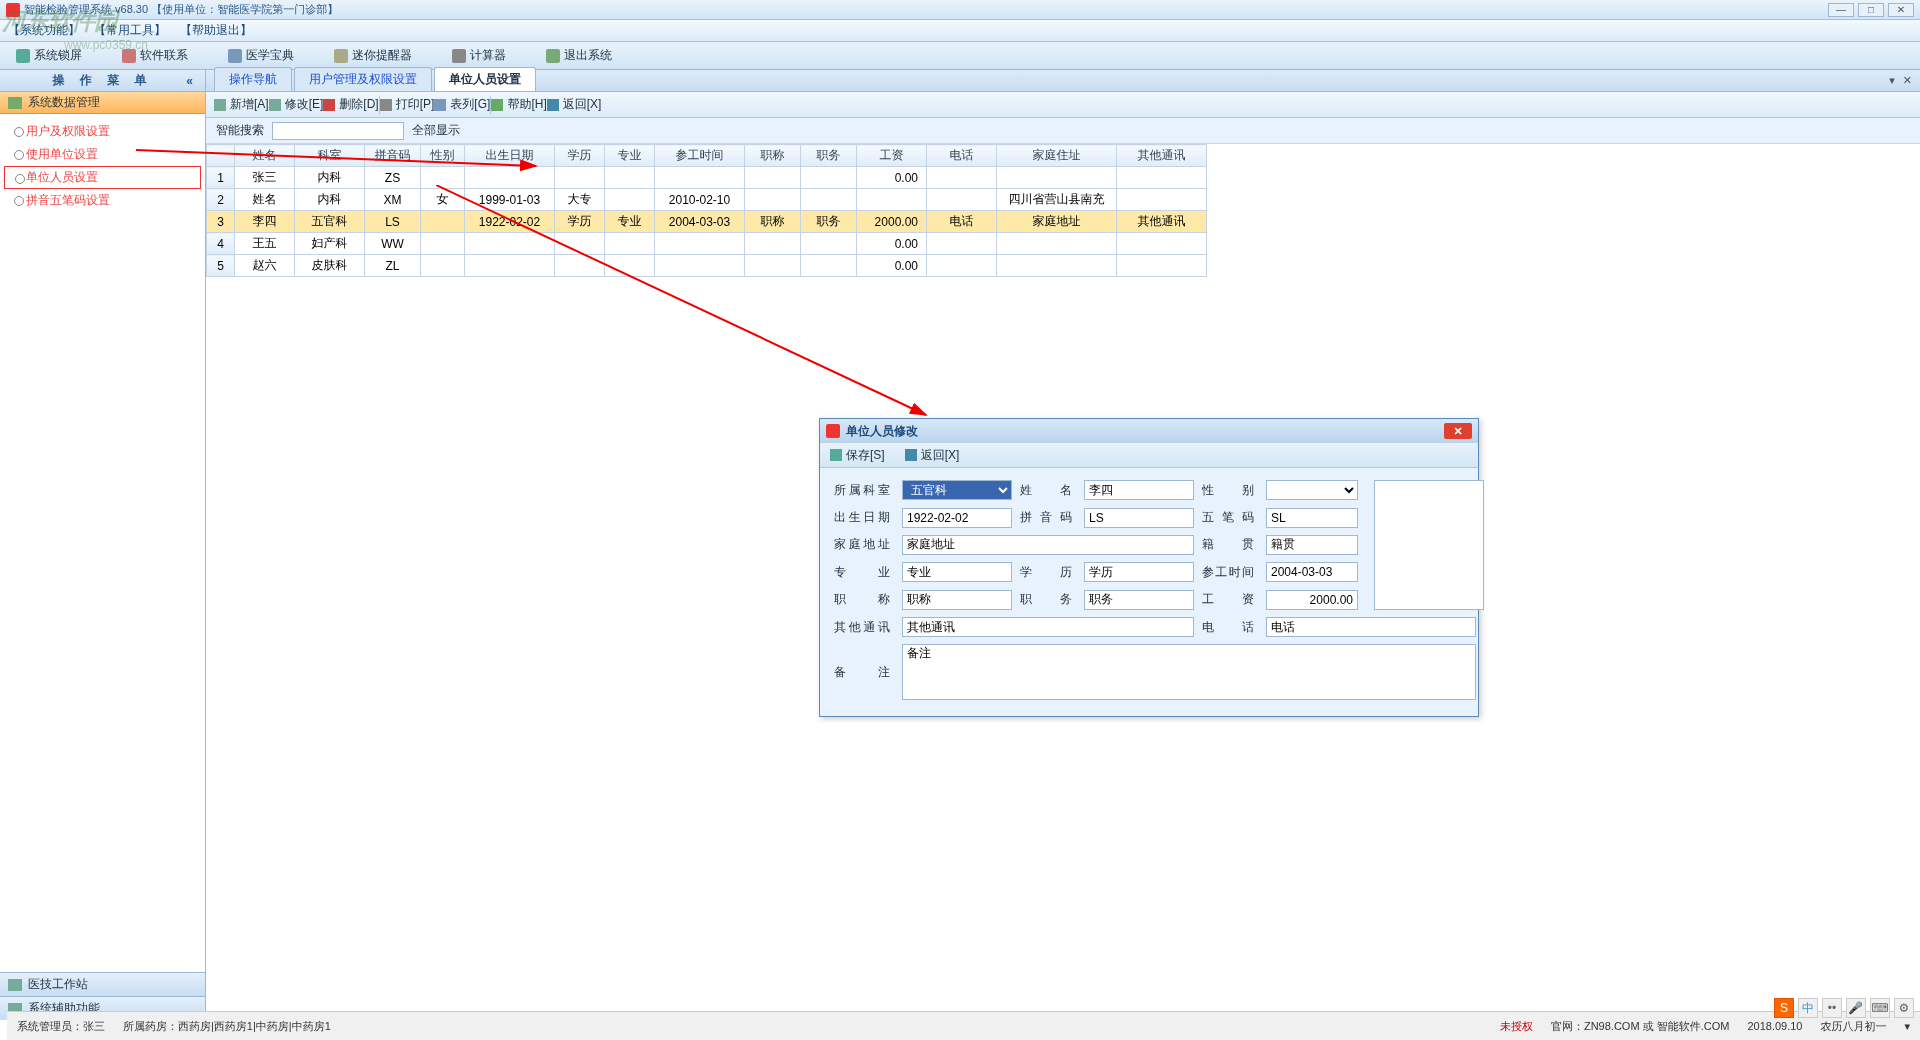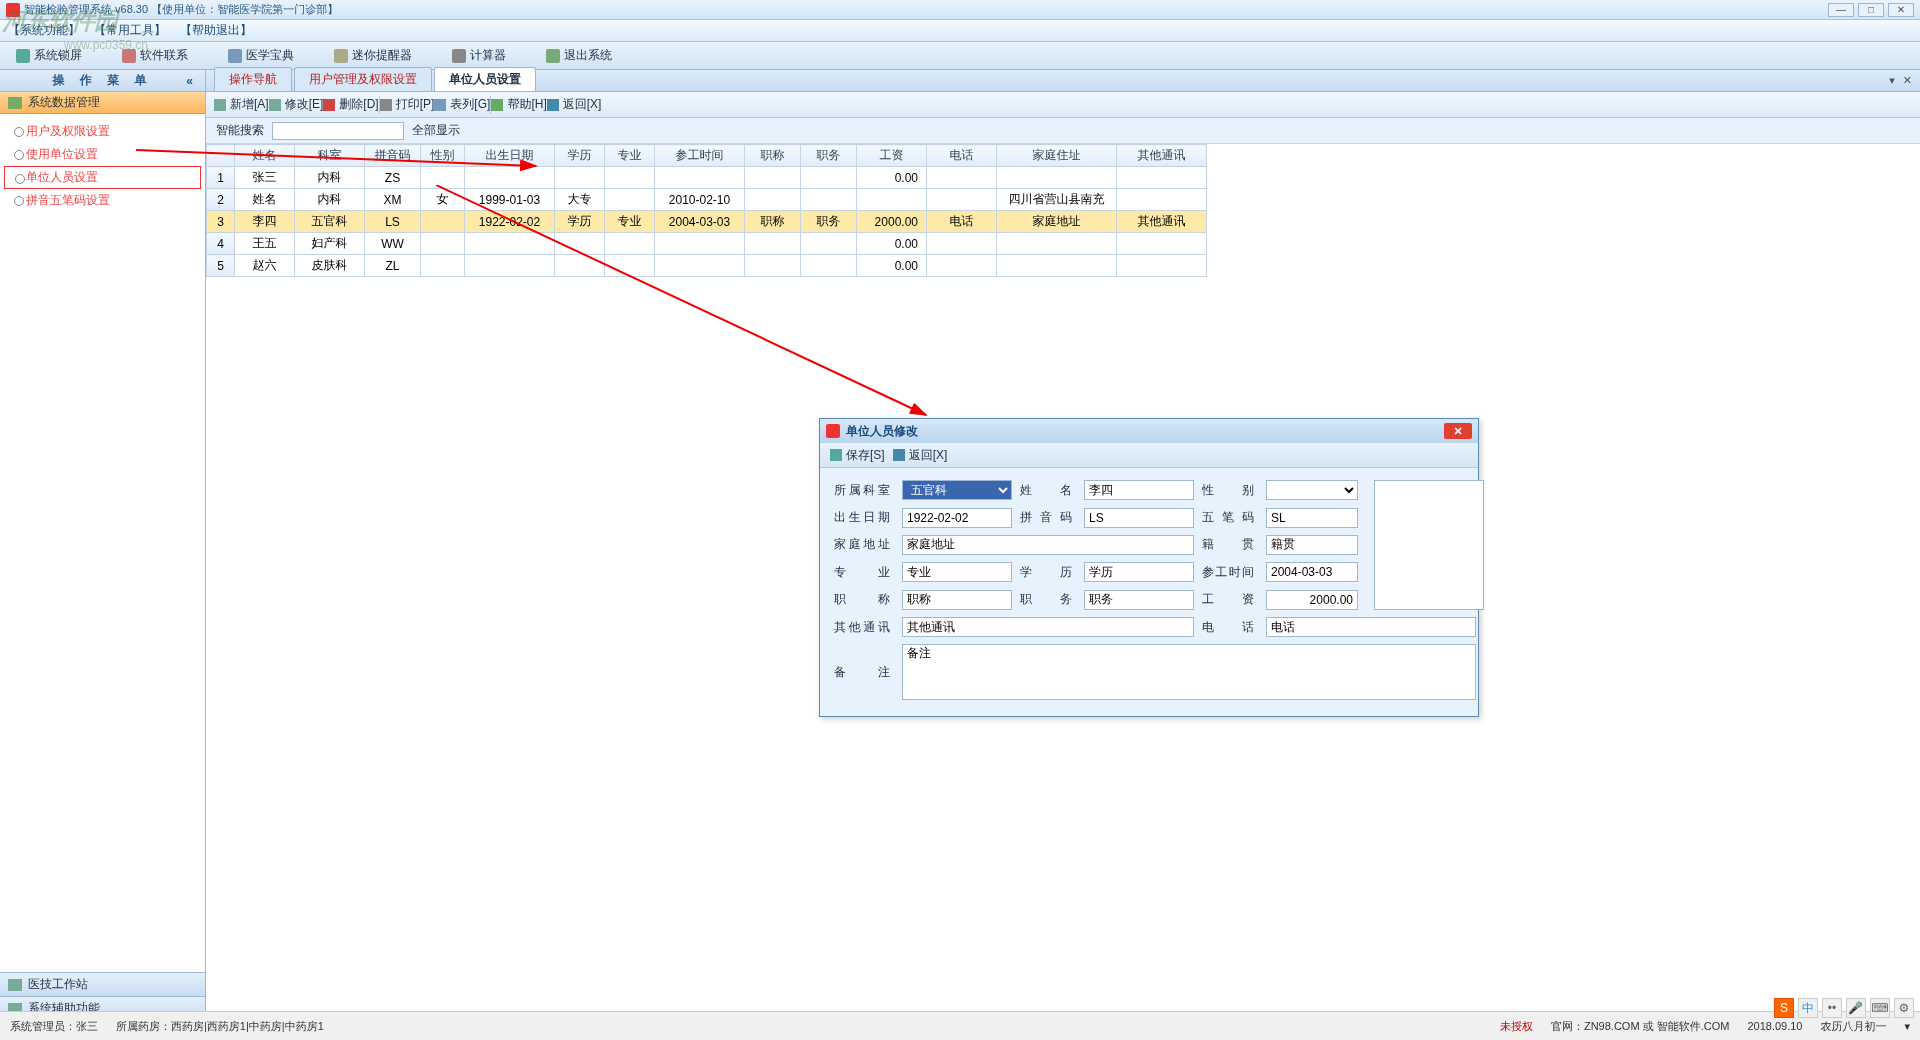--- a/index.html
+++ b/index.html
@@ -38,21 +38,21 @@
 .tree-item { display: flex; align-items: center; padding: 3px 4px 3px 22px; color: #ef4444; cursor: pointer; white-space: nowrap; position:relative; }
 .tree-item::before { content:""; position:absolute; left:10px; top:7px; width:8px; height:8px; border:1px solid #888; border-radius:50%; background:#fff; }
 .tree-item.sel { border: 1px solid #e33; background:#fff; padding:2px 3px 2px 21px; }
 .side-bottom { margin-top: auto; }
 .side-bottom .btn { height: 24px; background: linear-gradient(#e4f0fb,#c8ddf2); border-top: 1px solid #9cb8d4; display: flex; align-items: center; padding-left: 8px; color: #234; cursor:pointer; }
 .side-bottom .btn .ico { width:14px; height:12px; background:#7a9; margin-right:6px; }
 
 
 .content { flex: 1; display: flex; flex-direction: column; background: #fff; position: relative; }
 .tabs { height: 22px; background: linear-gradient(#dcebf8,#c8ddf2); display: flex; align-items: flex-end; padding-left: 8px; border-bottom: 1px solid #9cb8d4; position:relative; }
-.tab { padding: 3px 14px; border: 1px solid #9cb8d4; border-bottom: none; background: #d8e8f6; color: #b91c1c; margin-right: 2px; border-radius: 3px 3px 0 0; font-size:12px; }
+.tab { padding: 3px 14px; border: 1px solid #9cb8d4; border-bottom: none; background: #d8e8f6; color: #1d4ed8; margin-right: 2px; border-radius: 3px 3px 0 0; font-size:12px; }
 .tab.active { background: #fff; font-weight: bold; color: #234; }
 .tabs .tab-close { position:absolute; right:8px; top:4px; display:flex; gap:8px; color:#456; font-size:11px; }
 
 .subtoolbar { height: 26px; background: linear-gradient(#f0f7fe,#dcebf8); display: flex; align-items: center; padding: 0 8px; border-bottom: 1px solid #b0c8e0; }
 .subtoolbar .sbtn { display: flex; align-items: center; gap: 4px; color: #234; cursor: pointer; }
 .subtoolbar .sbtn .sico { width:12px; height:12px; background:#7a9; }
 .subtoolbar .sep { width:1px; height:18px; background:#b0c8e0; }
 
 .searchbar { height: 26px; background: #e8f2fc; display: flex; align-items: center; padding: 0 10px; gap: 8px; border-bottom: 1px solid #c4d8ec; color:#234; }
 .searchbar input { width: 132px; height: 18px; border: 1px solid #9cb8d4; padding: 0 4px; }
@@ -64,36 +64,36 @@
 table.grid th { background: linear-gradient(#f4faff,#e0ecf8); color: #345; font-weight: normal; }
 table.grid .rownum { background: linear-gradient(#f4faff,#e0ecf8); width: 28px; }
 table.grid tr.sel td { background: #ffe9a8; }
 table.grid td.right { text-align: right; padding-right:8px; }
 
 
 .dialog { position: absolute; left: 613px; top: 348px; width: 660px; background: #e8f2fc; border: 1px solid #5a8ab8; box-shadow: 2px 2px 6px rgba(0,0,0,.2); }
 .dlg-title { height: 24px; background: linear-gradient(#d8e8f8,#b8d4ec); display: flex; align-items: center; padding: 0 6px; color: #1a4a7a; font-weight: bold; }
 .dlg-title .dico { width:14px; height:14px; background:#e33; border-radius:2px; margin-right:6px; }
 .dlg-title .close { margin-left: auto; width: 28px; height: 16px; background: #e04030; color: #fff; display: flex; align-items: center; justify-content: center; border-radius: 2px; cursor:pointer; font-size:11px; }
-.dlg-toolbar { height: 14px; background: linear-gradient(#e8f2fc,#d4e6f6); display: flex; align-items: center; padding: 12px 10px; gap: 8px; border-bottom: 1px solid #b0c8e0; }
+.dlg-toolbar { height: 14px; background: linear-gradient(#e8f2fc,#d4e6f6); display: flex; align-items: center; padding: 12px 10px; gap: 20px; border-bottom: 1px solid #b0c8e0; }
 .dlg-toolbar .dbtn { display:flex; align-items:center; gap:4px; color:#234; cursor:pointer; }
 .dlg-toolbar .dbtn .dico2 { width:12px; height:12px; background:#5a9; }
 .dlg-body { padding: 12px 14px 16px; background: #e8f2fc; display: grid; grid-template-columns: 60px 110px 60px 110px 60px 110px; gap: 7px 8px; align-items: center; }
 .dlg-body .lbl { color: #234; text-align: justify; text-align-last: justify; padding-right:4px; }
 .dlg-body input, .dlg-body select, .dlg-body textarea { width: 100%; height: 20px; border: 1px solid #9cb8d4; background: #fff; padding: 0 4px; font-size: 12px; }
 .dlg-body input.right { text-align:right; }
 .dlg-body textarea { height: 56px; resize: none; }
 .dlg-body .pic { grid-row: 1 / 6; grid-column: 7; width: 110px; height: 130px; background: #fff; border: 1px solid #9cb8d4; margin-left:8px; }
 .dlg-body select { background:#fff; }
 
 
 .arrow { position: absolute; pointer-events: none; }
 
 
-.statusbar { position: absolute; bottom: 0; left: 0; right: 0; height: 20px; background: #f0f0f0; border-top: 1px solid #ccc; display: flex; align-items: center; padding: 14px 10px; font-size: 11px; color: #333; gap: 18px; }
+.statusbar { position: absolute; bottom: 0; left: 7px; right: 0; height: 20px; background: #f0f0f0; border-top: 1px solid #ccc; display: flex; align-items: center; padding: 14px 10px; font-size: 11px; color: #333; gap: 18px; }
 .statusbar .right { margin-left: auto; display:flex; gap:18px; align-items:center; }
 
 
 .tray { position:absolute; right:6px; bottom:22px; display:flex; gap:4px; }
 .tray .ti { width:20px; height:20px; background:#f0f0f0; border:1px solid #ccc; display:flex; align-items:center; justify-content:center; font-size:12px; color:#666; }
 .tray .ti.or { background:#f60; color:#fff; border-color:#d50; }
 .tray .ti.bl { color:#39c; }
 
 
 .wm { position:absolute; left:2px; top:5px; font-size:24px; font-weight:bold; font-style:italic; color:rgba(60,120,60,.35); pointer-events:none; letter-spacing:-1px; z-index:50;}

